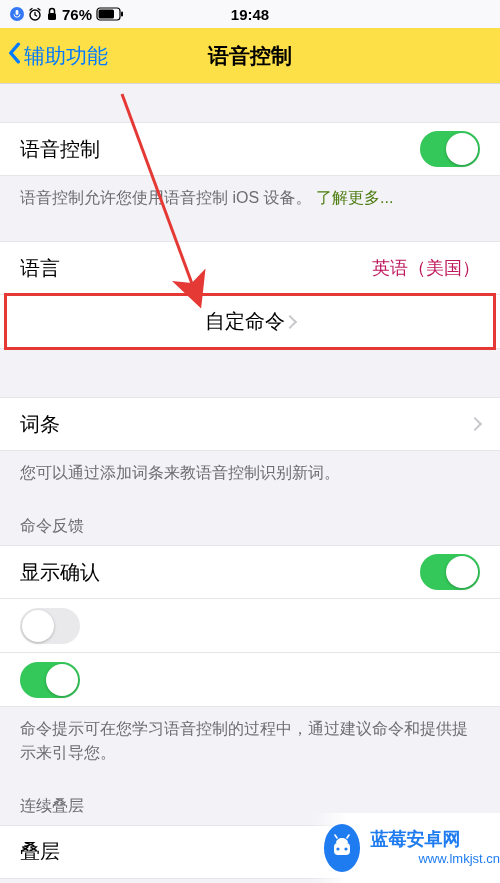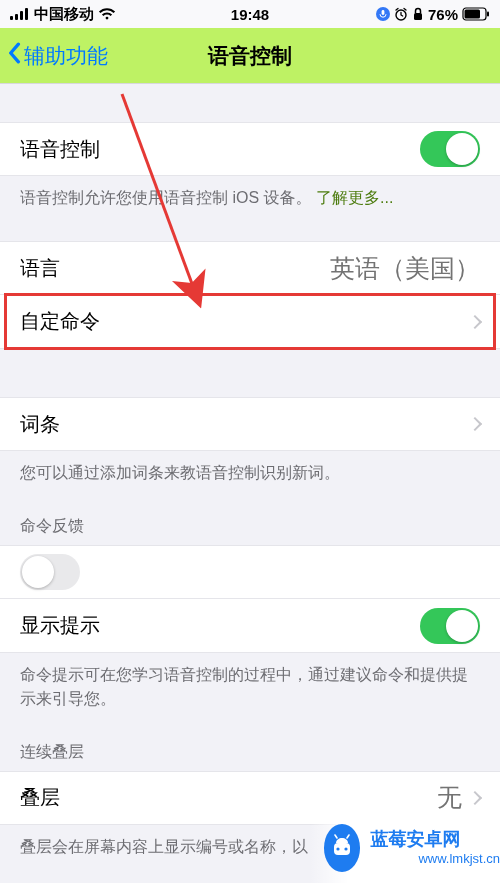--- a/index.html
+++ b/index.html
@@ -26,21 +26,21 @@
   .sb-left, .sb-right { display: flex; align-items: center; gap: 4px; }
   .sb-center { position:absolute; left:50%; transform:translateX(-50%); font-weight:700; }
   .sb-right svg, .sb-left svg { display:block; }
 
   
   .nav-bar {
     height: 56px;
     display: flex;
     align-items: center;
     position: relative;
-    background: #bef264;
+    background: #fde047;
     border-bottom: 1px solid #d8d8dc;
   }
   .nav-back {
     display: flex;
     align-items: center;
     color: #007aff;
     font-size: 21px;
     padding-left: 6px;
   }
   .nav-back .chev { margin-right: 2px; }
@@ -63,21 +63,21 @@
     align-items: center;
     justify-content: space-between;
     padding: 0 20px;
     font-size: 20px;
     border-top: 1px solid #e5e5ea;
     border-bottom: 1px solid #e5e5ea;
     background:#fff;
   }
   .row + .row { border-top: none; }
   .row .label { color:#000; }
-  .row .value { color:#737373; font-size:25px; display:flex; align-items:center; gap:8px;}
+  .row .value { color:#be185d; font-size:18px; display:flex; align-items:center; gap:8px;}
   .chevron {
     width: 10px; height: 10px;
     border-top: 2px solid #c7c7cc;
     border-right: 2px solid #c7c7cc;
     transform: rotate(45deg);
   }
   .footer {
     padding: 10px 20px 14px;
     font-size: 16px;
     color: #6d6d72;
@@ -100,20 +100,21 @@
     position:absolute; top:2px; width:32px; height:32px;
     border-radius:50%; background:#fff;
     box-shadow:0 1px 3px rgba(0,0,0,.25);
   }
   .switch.on .knob { right:2px; }
   .switch.off .knob { left:2px; }
 
   
   .highlight-row {
     position: relative;
+    justify-content: center;
   }
   .highlight-overlay {
     position:absolute;
     left:4px; right:4px; top:-2px; bottom:-2px;
     border:3px solid #e53935;
     pointer-events:none;
   }
 
   
   .arrow-svg {
@@ -137,38 +138,20 @@
     display:flex; align-items:center; justify-content:center;
   }
   .watermark .txt { display:flex; flex-direction:column; line-height:1.2;}
   .watermark .txt .t1 { font-size:18px; color:#1e7cf0; font-weight:600;}
   .watermark .txt .t2 { font-size:13px; color:#1e7cf0;margin-left:48px;}
 </style>
 </head>
 <body>
 
 <div class="status-bar">
-  <div class="sb-left">
-    <span>
-      <svg width="20" height="12" viewBox="0 0 20 12">
-          <g fill="#000">
-            <rect x="0" y="8" width="3" height="4" rx="1"></rect>
-            <rect x="5" y="6" width="3" height="6" rx="1"></rect>
-            <rect x="10" y="3" width="3" height="9" rx="1"></rect>
-            <rect x="15" y="0" width="3" height="12" rx="1"></rect>
-          </g>
-        </svg>
-    </span>
-    <span style="font-size:15px;">中国移动</span>
-    <span>
-      <svg width="18" height="12" viewBox="0 0 18 12">
-          <path d="M9 11.5a1.4 1.4 0 100-2.8 1.4 1.4 0 000 2.8zM3.9 6.5a7.2 7.2 0 0110.2 0l-1.5 1.5a5.1 5.1 0 00-7.2 0L3.9 6.5zM.9 3.5a11.5 11.5 0 0116.2 0L15.6 5a9.3 9.3 0 00-13.2 0L.9 3.5z" fill="#000"></path>
-        </svg>
-    </span>
-  </div>
   <div class="sb-center">19:48</div>
   <div class="sb-right">
     <span>
       <svg width="14" height="14" viewBox="0 0 14 14">
           <circle cx="7" cy="7" r="7" fill="#3478f6"></circle>
           <rect x="5.6" y="3" width="2.8" height="5" rx="1.4" fill="#fff"></rect>
           <path d="M4 7.2a3 3 0 006 0" stroke="#fff" stroke-width="1" fill="none"></path>
         </svg>
     </span>
     <span>
@@ -247,26 +230,31 @@
     <span class="value">
         <span class="chevron"></span>
       </span>
   </div>
 </div>
 <div class="footer">您可以通过添加词条来教语音控制识别新词。</div>
 
 <div class="header">命令反馈</div>
 <div class="group">
   <div class="row">
+    <span class="label">显示确认</span>
+    <span class="switch on">
+        <span class="knob"></span>
+      </span>
+  </div>
+  <div class="row">
     <span class="switch off">
         <span class="knob"></span>
       </span>
   </div>
   <div class="row">
-    <span class="label">显示提示</span>
     <span class="switch on">
         <span class="knob"></span>
       </span>
   </div>
 </div>
 <div class="footer">命令提示可在您学习语音控制的过程中，通过建议命令和提供提示来引导您。</div>
 
 <div class="header">连续叠层</div>
 <div class="group">
   <div class="row">

